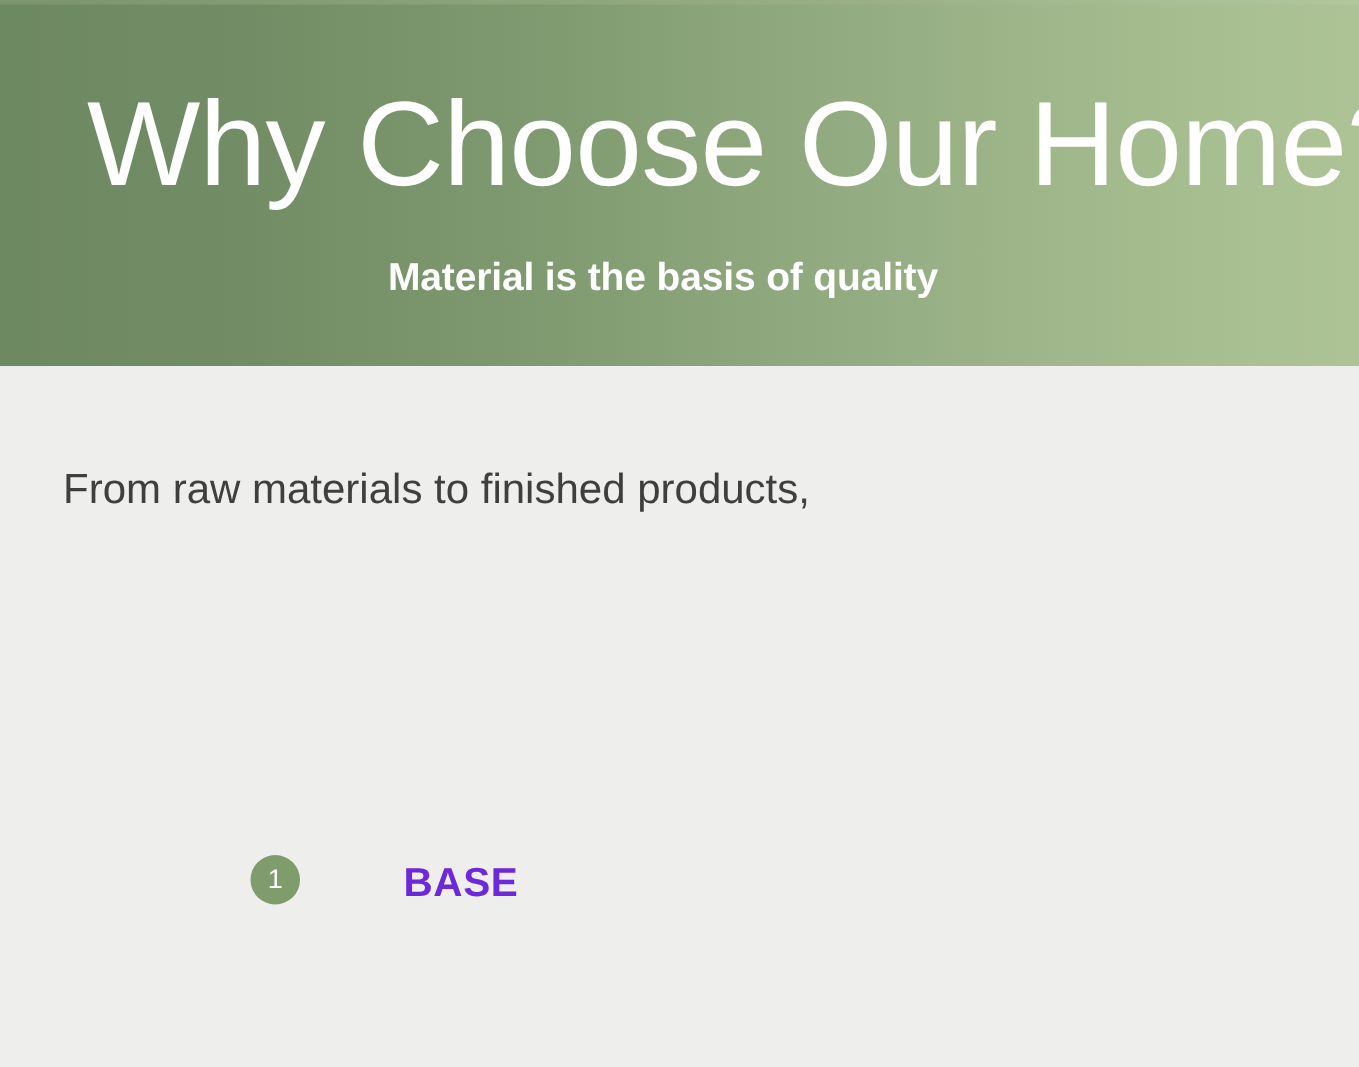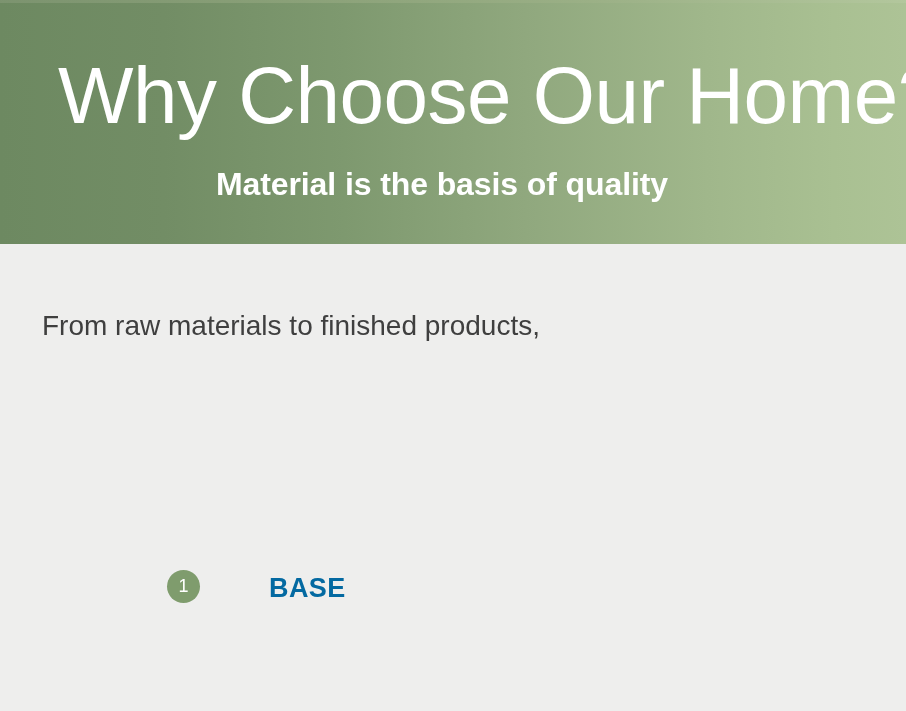--- a/index.html
+++ b/index.html
@@ -58,21 +58,21 @@
     letter-spacing:-0.5px;
     white-space:nowrap;
   }
 
   #subtitle {
     position:absolute;
     left:0; top:167px;
     width:884px;
     text-align:center;
     color:#ffffff;
-    font-size:32px;
+    font-size:26px;
     line-height:34px;
     font-weight:700;
     letter-spacing:-0.1px;
     white-space:nowrap;
   }
 
   
   #body-area {
     position:absolute;
     left:0; top:244px;
@@ -108,21 +108,21 @@
     color:#ffffff;
     font-size:18px;
     font-weight:400;
     line-height:33px;
     text-align:center;
   }
 
   #item-label {
     position:absolute;
     left:102px; top:3px;
-    color:#0369a1;
+    color:#6d28d9;
     font-size:27px;
     line-height:30px;
     font-weight:700;
     letter-spacing:.4px;
     white-space:nowrap;
   }
 </style>
 </head>
 <body>
 

